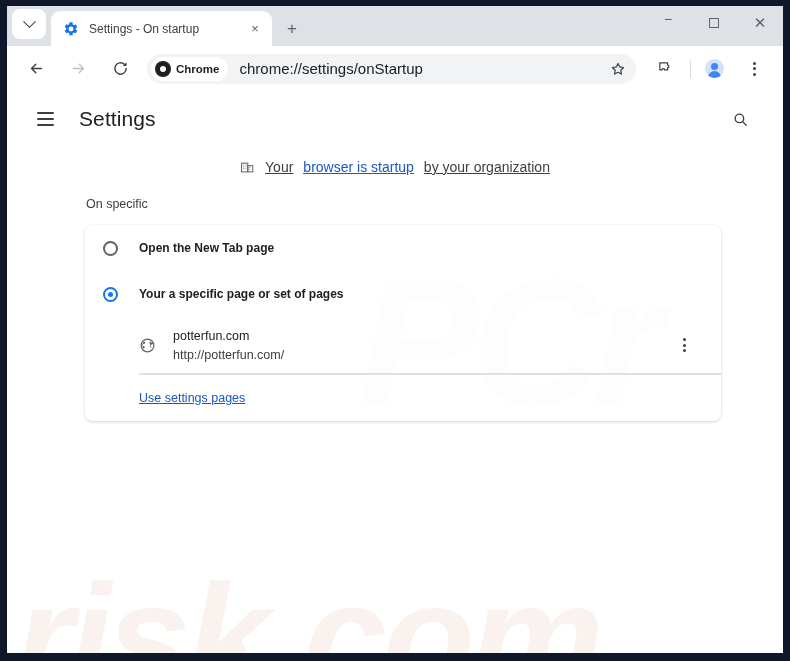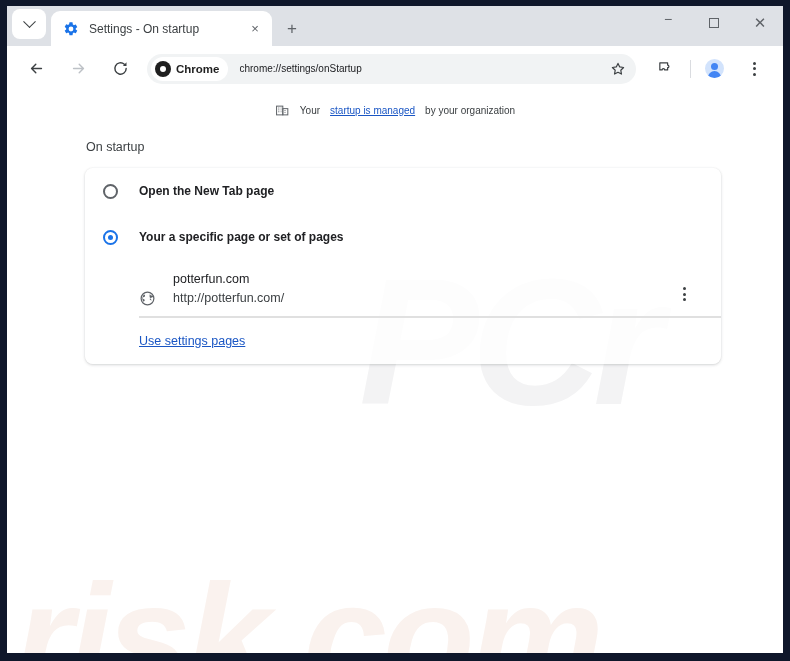--- a/index.html
+++ b/index.html
@@ -165,21 +165,21 @@
     background: #ffffff;
   }
   .chrome-chip-label {
     font-size: 11.5px;
     font-weight: bold;
     color: #1f1f1f;
     margin-left: 5px;
   }
   .omnibox-url {
     margin-left: 11px;
-    font-size: 10px;
+    font-size: 15px;
     color: #202124;
     white-space: nowrap;
     overflow: hidden;
   }
   .omnibox-star {
     position: absolute;
     right: 8px; top: 5px;
     width: 20px; height: 20px;
     display: flex; align-items: center; justify-content: center;
     cursor: pointer;
@@ -302,22 +302,23 @@
   }
 
   .managed-banner {
     position: relative;
     z-index: 2;
     display: flex;
     align-items: center;
     justify-content: center;
     gap: 10px;
     margin-top: 12px;
-    font-size: 10px;
+    font-size: 14px;
     color: #3c4043;
+    text-decoration: underline;
   }
   .managed-banner a {
     color: #1a56c4;
     text-decoration: underline;
   }
   .bldg-icon { width: 15px; height: 15px; flex: 0 0 15px; }
 
   .section-label {
     position: relative;
     z-index: 2;
@@ -363,21 +364,21 @@
   }
   .radio-label {
     margin-left: 21px;
     font-size: 12px;
     color: #202124;
     font-weight: bold;
   }
 
   .page-entry {
     display: flex;
-    align-items: flex-end;
+    align-items: center;
     padding: 9px 10px 9px 54px;
     position: relative;
   }
   .globe-icon {
     width: 17px; height: 17px;
     flex: 0 0 17px;
   }
   .page-entry-text {
     margin-left: 17px;
     flex: 1;
@@ -504,35 +505,49 @@
             <i></i>
         </span>
       </div>
     </div>
 
     <div class="page">
 
       <div class="watermark wm-top">PCr</div>
       <div class="watermark wm-bottom">risk.com</div>
 
+      <div class="settings-header">
+        <div class="hamburger">
+          <i></i>
+            <i></i>
+            <i></i>
+        </div>
+        <div class="settings-title">Settings</div>
+        <div class="settings-search">
+          <svg width="17" height="17" viewBox="0 0 24 24">
+            <circle cx="10.5" cy="10.5" r="6" fill="none" stroke="#3c4043" stroke-width="1.9"></circle>
+            <path stroke="#3c4043" stroke-width="1.9" stroke-linecap="round" d="M15 15l5 5"></path>
+          </svg>
+        </div>
+      </div>
 
       <div class="managed-banner">
         <span class="bldg-icon">
           <svg width="15" height="15" viewBox="0 0 24 24">
             <rect x="2.5" y="5" width="10" height="14" fill="none" stroke="#5f6368" stroke-width="1.6"></rect>
             <rect x="12.5" y="9" width="8" height="10" fill="none" stroke="#5f6368" stroke-width="1.6"></rect>
             <path stroke="#5f6368" stroke-width="1.2" d="M5 8h2M9 8h1.5M5 11h2M9 11h1.5M5 14h2M9 14h1.5M15 12h2M15 15h2"></path>
           </svg>
         </span>
         <span>Your </span>
-          <a>startup is managed</a>
+          <a>browser is startup</a>
           <span> by your organization</span>
       </div>
 
-      <div class="section-label">On startup</div>
+      <div class="section-label">On specific</div>
 
       <div class="card">
 
         <div class="radio-row">
           <span class="radio"></span>
           <span class="radio-label">Open the New Tab page</span>
         </div>
 
 
         <div class="radio-row">

